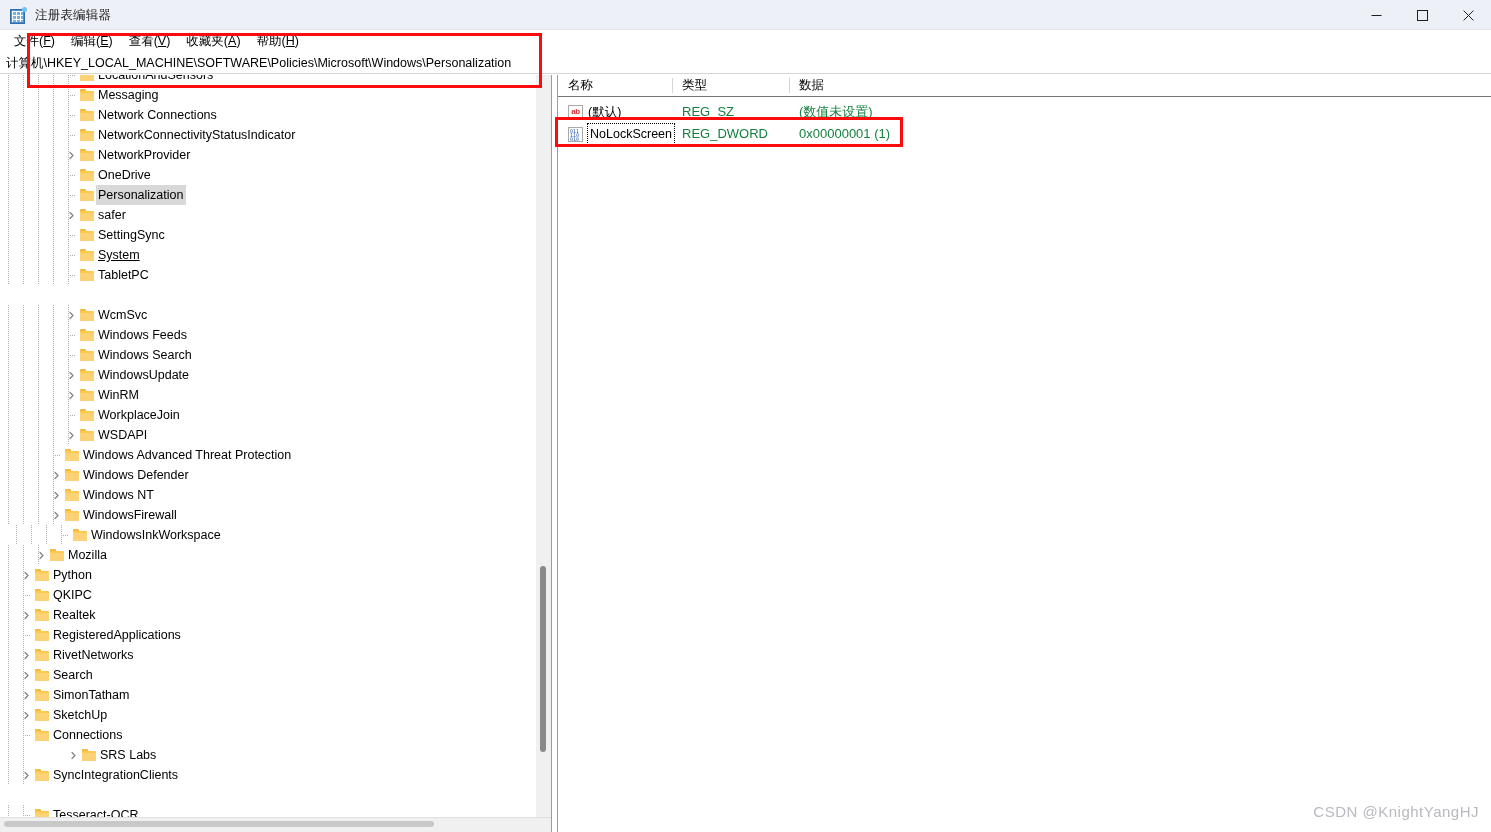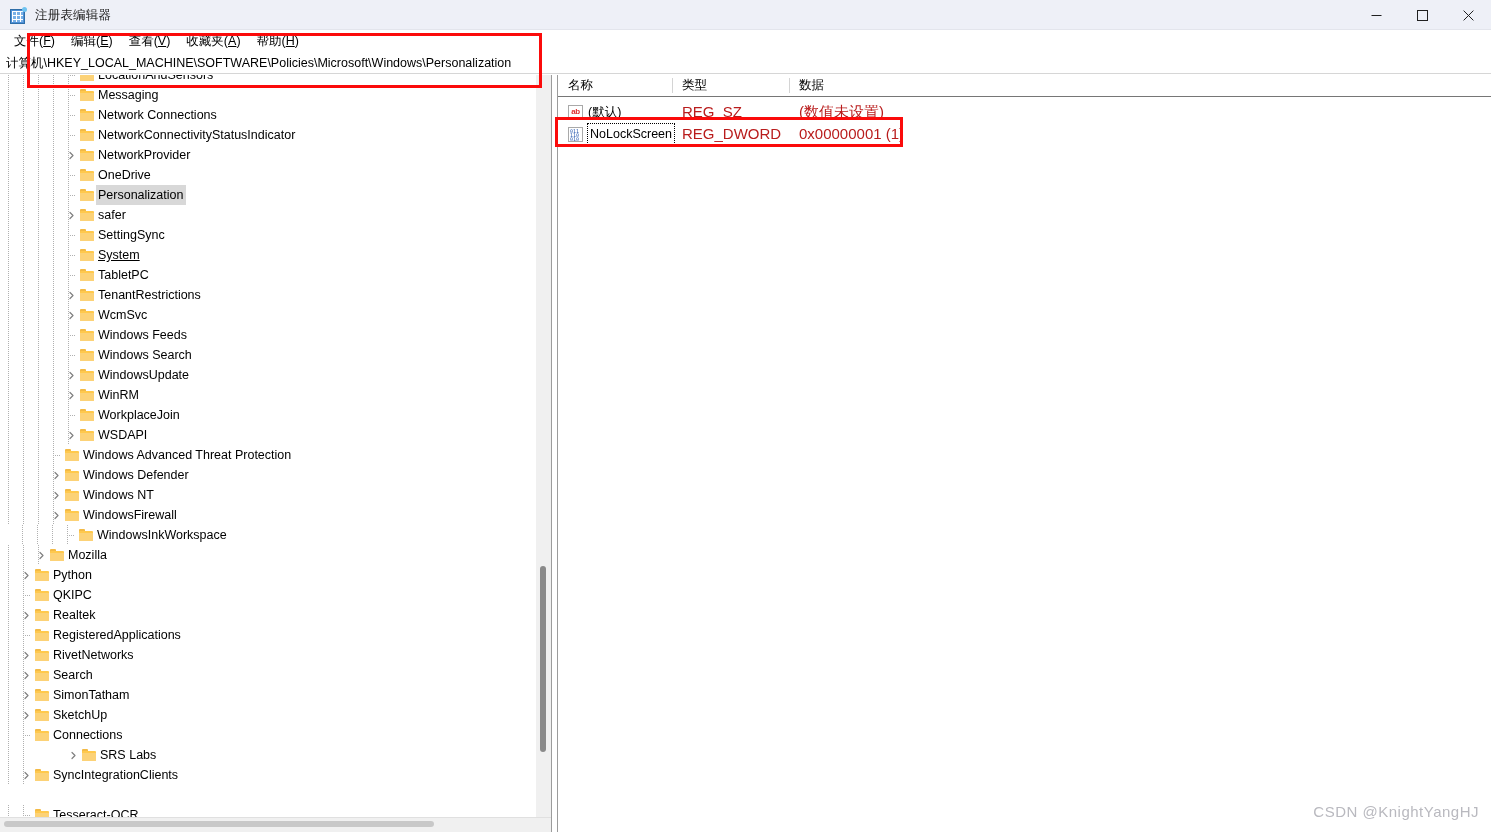--- a/index.html
+++ b/index.html
@@ -351,22 +351,22 @@
     white-space: nowrap;
   }
   .lr-text.focused {
     outline: 1px dotted #000000;
     padding: 0 2px;
   }
   .lr-col {
     position: absolute;
     top: 0;
     height: 22px;
-    font-size: 15px;
-    color: #b91c1c;
+    font-size: 13px;
+    color: #15803d;
     line-height: 22px;
     white-space: nowrap;
   }
 
   
   .annot {
     position: absolute;
     border: 3px solid #fb0b0b;
     box-sizing: border-box;
     pointer-events: none;
@@ -605,39 +605,20 @@
         <span class="elbow-h" style="left: 68px; width: 8px;"></span>
         <span style="display: inline-block; flex: 0 0 64px;"></span>
         <span class="twisty"></span>
         <span class="folder">
           <span class="f-tab"></span>
           <span class="f-body"></span>
           <span class="f-front"></span>
         </span>
         <span class="tree-label">TabletPC</span>
       </div>
-      <div class="tree-row" style="position: absolute; left: 0px; top: 210px; width: 536px;">
-        <span class="guide" style="left: 8px;"></span>
-        <span class="guide" style="left: 23px;"></span>
-        <span class="guide" style="left: 38px;"></span>
-        <span class="guide" style="left: 53px;"></span>
-        <span class="guide" style="left: 68px;"></span>
-        <span style="display: inline-block; flex: 0 0 64px;"></span>
-        <span class="twisty">
-          <svg width="9" height="9" viewBox="0 0 9 9">
-            <polyline points="3,1.5 6,4.5 3,7.5" fill="none" stroke="#808080" stroke-width="1.2" stroke-linecap="round" stroke-linejoin="round"></polyline>
-          </svg>
-        </span>
-        <span class="folder">
-          <span class="f-tab"></span>
-          <span class="f-body"></span>
-          <span class="f-front"></span>
-        </span>
-        <span class="tree-label">TenantRestrictions</span>
-      </div>
       <div class="tree-row" style="position: absolute; left: 0px; top: 230px; width: 536px;">
         <span class="guide" style="left: 8px;"></span>
         <span class="guide" style="left: 23px;"></span>
         <span class="guide" style="left: 38px;"></span>
         <span class="guide" style="left: 53px;"></span>
         <span class="guide" style="left: 68px;"></span>
         <span style="display: inline-block; flex: 0 0 64px;"></span>
         <span class="twisty">
           <svg width="9" height="9" viewBox="0 0 9 9">
             <polyline points="3,1.5 6,4.5 3,7.5" fill="none" stroke="#808080" stroke-width="1.2" stroke-linecap="round" stroke-linejoin="round"></polyline>
@@ -817,21 +798,21 @@
             <polyline points="3,1.5 6,4.5 3,7.5" fill="none" stroke="#808080" stroke-width="1.2" stroke-linecap="round" stroke-linejoin="round"></polyline>
           </svg>
         </span>
         <span class="folder">
           <span class="f-tab"></span>
           <span class="f-body"></span>
           <span class="f-front"></span>
         </span>
         <span class="tree-label">WindowsFirewall</span>
       </div>
-      <div class="tree-row" style="position: absolute; left: 14px; top: 450px; width: 536px;">
+      <div class="tree-row" style="position: absolute; left: 8px; top: 450px; width: 536px;">
         <span class="guide" style="left: 8px;"></span>
         <span class="guide" style="left: 23px;"></span>
         <span class="guide" style="left: 38px;"></span>
         <span class="guide" style="left: 53px;"></span>
         <span class="elbow-h" style="left: 53px; width: 8px;"></span>
         <span style="display: inline-block; flex: 0 0 49px;"></span>
         <span class="twisty"></span>
         <span class="folder">
           <span class="f-tab"></span>
           <span class="f-body"></span>

